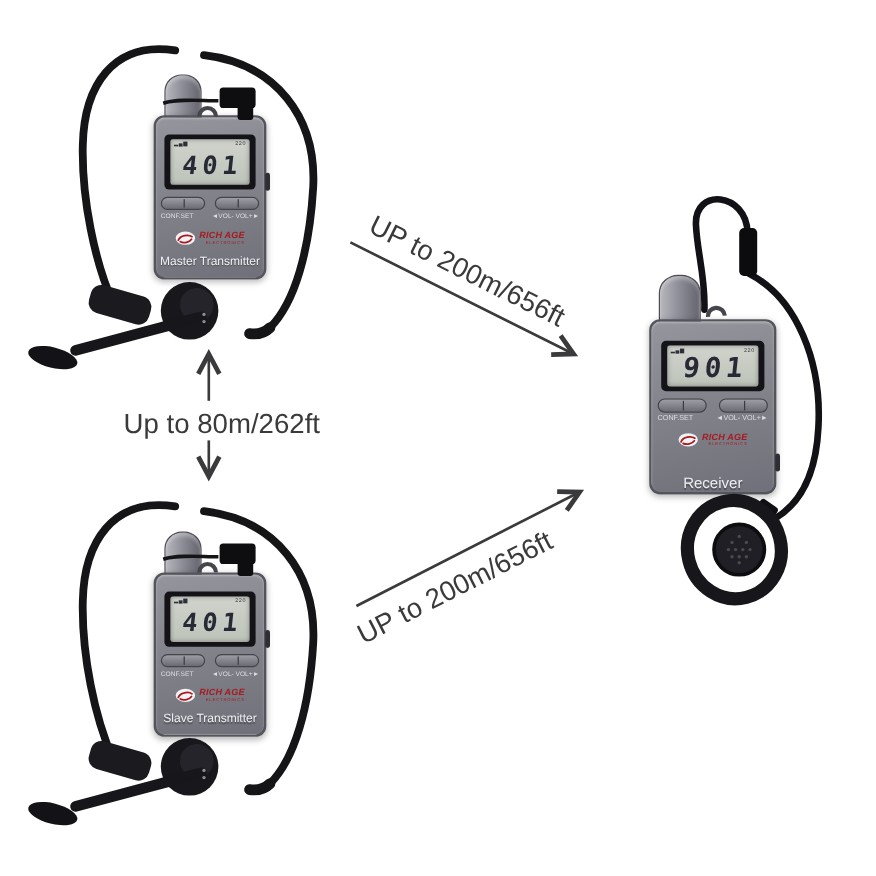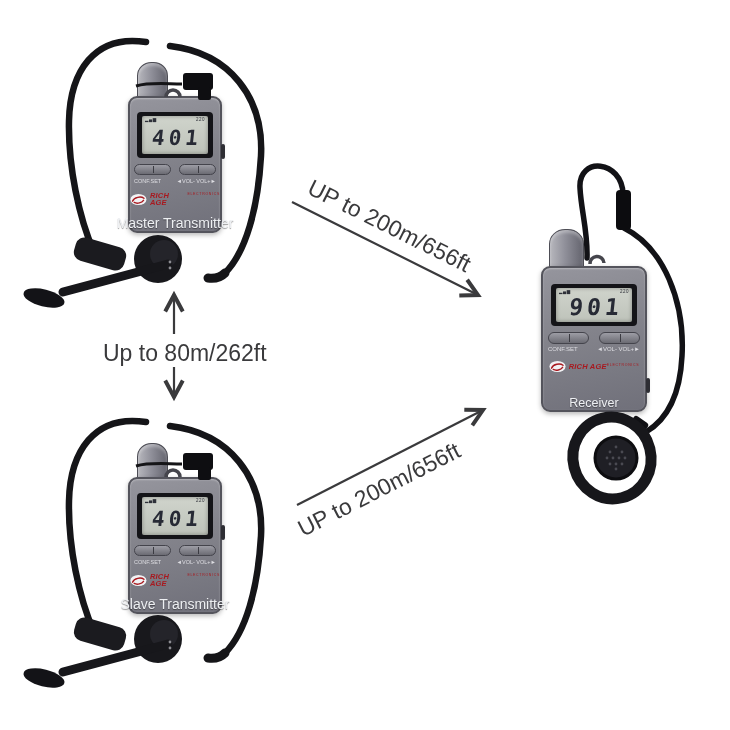--- a/index.html
+++ b/index.html
@@ -28,24 +28,24 @@
     font-family:"DejaVu Sans Mono",monospace;font-weight:bold;font-size:21px;
     letter-spacing:4px;text-indent:4px;color:#272a35;transform:skewX(-6deg);line-height:1;}
   .btns{margin-top:6px;width:82px;display:flex;justify-content:space-between;}
   .pill{width:37px;height:11px;box-sizing:border-box;border:1px solid #44444c;border-radius:6px;
     background:linear-gradient(180deg,#9d9da5,#6b6b73);position:relative;}
   .pill::after{content:"";position:absolute;left:50%;top:1px;bottom:1px;width:1.5px;background:#3b3b42;}
   .blabels{width:86px;display:flex;justify-content:space-between;margin-top:2.5px;
     font-size:5.5px;color:#dddde2;white-space:nowrap;padding:0 2px;box-sizing:border-box;}
   .logo{margin-top:8px;display:flex;align-items:center;gap:3px;}
   .logo svg{width:17px;height:13px;}
-  .logo-text{display:flex;flex-direction:row;line-height:1;color:#a8191f;}
+  .logo-text{display:flex;flex-direction:column;line-height:1;color:#a8191f;align-items:flex-end;}
   .logo-name{font-size:7.5px;font-weight:bold;font-style:italic;letter-spacing:.2px;}
   .logo-sub{font-size:3.5px;letter-spacing:.7px;margin-top:1px;}
-  .dev-label{margin-top:8px;font-size:14px;color:#eef0f3;white-space:nowrap;
+  .dev-label{margin-top:8px;font-size:10px;color:#eef0f3;white-space:nowrap;
     text-shadow:0 1px 1px rgba(0,0,0,.4);}
   .side-btn{position:absolute;right:-3px;width:4px;height:15px;background:#2e2e34;border-radius:2px;}
 
   
   .device.lg{width:106px;height:146px;}
   .lg .antenna{width:33px;height:45px;left:8px;top:-37px;}
   .lg .lcd{margin-top:16px;width:86px;height:50px;}
   .lg .digits{font-size:23px;}
   .lg .btns{width:92px;}
   .lg .pill{width:41px;height:12px;}

